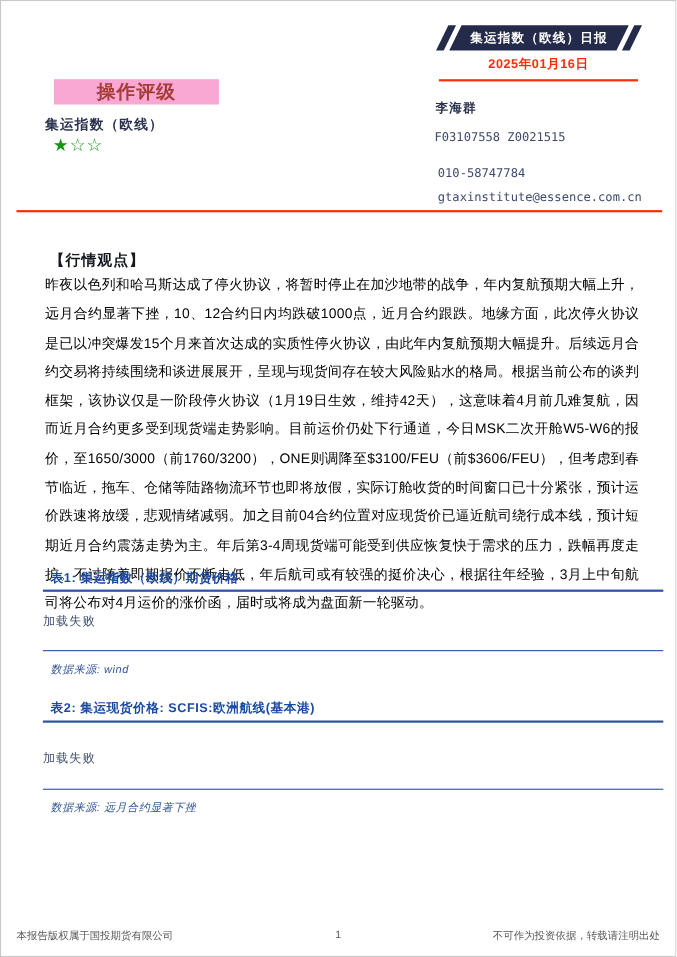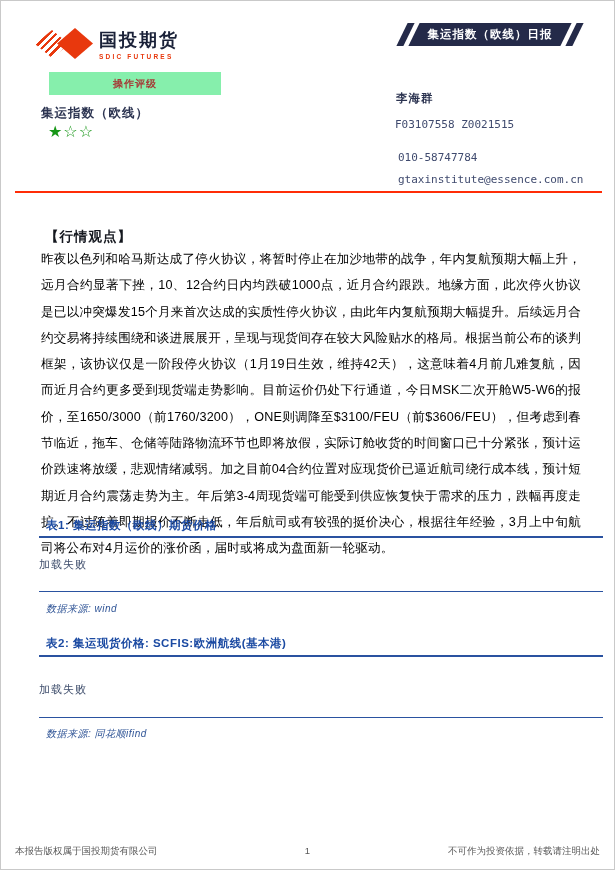--- a/index.html
+++ b/index.html
@@ -19,22 +19,22 @@
     left:0; top:5px; width:34px; height:28px;
     background:repeating-linear-gradient(135deg, #e8380d 0 2.5px, #ffffff 2.5px 5.5px);
   }
   .diamond.solid { left:22px; top:3px; width:36px; height:31px; background:#e8380d; }
   .logo-text { margin-left:6px; padding-top:3px; }
   .logo-cn { font-size:18px; font-weight:bold; color:#1a2138; letter-spacing:2px; }
   .logo-en { font-size:6.5px; font-weight:bold; color:#e8380d; letter-spacing:2.2px; margin-top:1px; }
 
   
   .rating-box {
-    position:absolute; left:48px; top:71px; width:172px; height:23px;
-    background:#86efac; color:#a53c38; font-size:10px; font-weight:bold;
+    position:absolute; left:48px; top:71px; width:150px; height:23px;
+    background:#f9a8d4; color:#a53c38; font-size:17px; font-weight:bold;
     display:flex; align-items:center; justify-content:center; letter-spacing:1px;
   }
   .product-name { position:absolute; left:40px; top:104px; font-size:12.5px; font-weight:bold; color:#2b3350; letter-spacing:1px; }
   .stars { position:absolute; left:47px; top:121px; font-size:16px; color:#169616; letter-spacing:1px; }
 
   
   .banner { position:absolute; left:399px; top:22px; width:180px; height:23px; }
   .banner .rib-body {
     position:absolute; left:14px; right:14px; top:0; bottom:0;
     background:#242a49; transform:skewX(-26deg);
@@ -86,38 +86,29 @@
   .footer { position:absolute; left:14px; right:14px; top:844px; font-size:9.5px; color:#595959; }
   .footer .f-left { position:absolute; left:0; top:0; }
   .footer .f-center { position:absolute; left:50%; top:0; transform:translateX(-50%); }
   .footer .f-right { position:absolute; right:0; top:0;margin-left:35px; }
 </style>
 </head>
 <body>
 
 <div class="page">
 
-  <div class="logo">
-    <div class="diamonds">
-      <span class="diamond hatch"></span>
-      <span class="diamond solid"></span>
-    </div>
-    <div class="logo-text">
-      <div class="logo-cn">国投期货</div>
-      <div class="logo-en">SDIC FUTURES</div>
-    </div>
-  </div>
 
   <div class="banner">
     <span class="rib-sliver left"></span>
     <span class="rib-body"></span>
     <span class="rib-sliver right"></span>
     <span class="rib-label">集运指数（欧线）日报</span>
   </div>
 
+  <div class="date-block">2025年01月16日</div>
 
   <div class="rating-box">操作评级</div>
   <div class="product-name">集运指数（欧线）</div>
   <div class="stars">★☆☆</div>
 
   <div class="analyst-name">李海群</div>
   <div class="analyst-license">F03107558 Z0021515</div>
   <div class="analyst-phone">010-58747784</div>
   <div class="analyst-email">gtaxinstitute@essence.com.cn</div>
 
@@ -129,21 +120,21 @@
   <div class="tbl-title t1">表1: 集运指数（欧线）期货价格</div>
   <div class="blue-rule r1a"></div>
   <div class="load-fail f1">加载失败</div>
   <div class="blue-rule r1b"></div>
   <div class="data-source s1">数据来源: wind</div>
 
   <div class="tbl-title t2">表2: 集运现货价格: SCFIS:欧洲航线(基本港)</div>
   <div class="blue-rule r2a"></div>
   <div class="load-fail f2">加载失败</div>
   <div class="blue-rule r2b"></div>
-  <div class="data-source s2">数据来源: 同花顺ifind</div>
+  <div class="data-source s2">数据来源: 远月合约显著下挫</div>
 
   <div class="footer">
     <span class="f-left">本报告版权属于国投期货有限公司</span>
     <span class="f-center">1</span>
     <span class="f-right">不可作为投资依据，转载请注明出处</span>
   </div>
 
 </div>
 
 </body></html>

